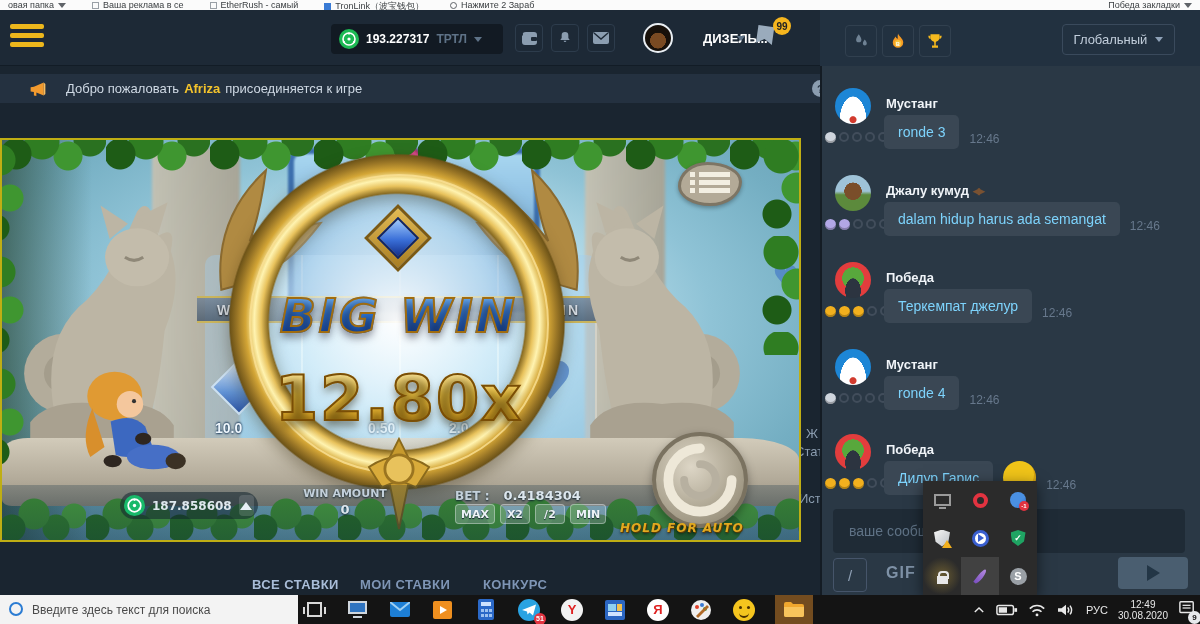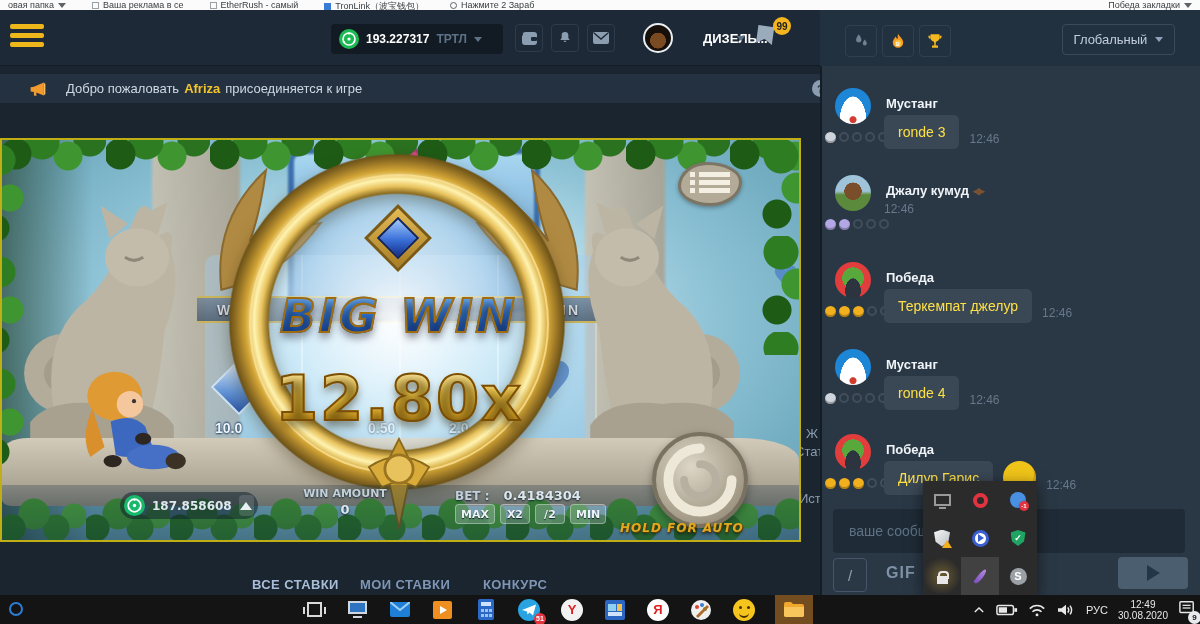--- a/index.html
+++ b/index.html
@@ -154,21 +154,21 @@
   #chat:before{content:'';position:absolute;left:0;top:0;width:2px;height:100%;background:#141c24}
   .msg{position:absolute;left:0;width:380px}
   .av{position:absolute;left:15px;top:0;width:36px;height:36px;border-radius:50%}
   .av.doraemon{background:radial-gradient(circle at 50% 88%,#d23b2e 0 3px,transparent 4px),
     radial-gradient(ellipse at 50% 92%,#fff 0 52%,transparent 53%),#1d86d6}
   .av.rider{background:radial-gradient(circle at 50% 45%,#7a4e2a 0 32%,transparent 33%),linear-gradient(180deg,#9fc3d8 45%,#5c8a3c 55%)}
   .av.croc{background:radial-gradient(ellipse at 50% 80%,#2c3440 0 30%,transparent 31%),radial-gradient(circle at 50% 45%,#58a83c 0 40%,transparent 41%),#e23d3d}
   .mname{position:absolute;left:66px;top:8px;color:#f0f4f8;font-weight:bold;font-size:13px;display:flex;align-items:center;gap:4px}
   .bfly{color:#7a5232;font-size:9px;letter-spacing:-2px}
   .mline{position:absolute;left:64px;top:27px;display:flex;align-items:flex-end;gap:10px}
-  .bubble{background:#3a4754;border-radius:5px;padding:9px 14px;color:#fde047;font-size:14px;max-width:250px;white-space:nowrap}
+  .bubble{background:#3a4754;border-radius:5px;padding:9px 14px;color:#7dd3fc;font-size:14px;max-width:250px;white-space:nowrap}
   .mtime{color:#67788c;font-size:12px;padding-bottom:3px}
   .medals{position:absolute;left:5px;top:44px;display:flex;gap:3px}
   .medal{width:10px;height:10px;border-radius:50%;border:2px solid #414d5b}
   .medal.filled{border:none;width:11px;height:11px;box-shadow:inset 0 -2px 0 rgba(0,0,0,.25)}
   .emoji-circle{width:33px;height:33px;border-radius:50%;background:#f0c419;flex:none;align-self:flex-start;
     box-shadow:inset -2px -3px 0 rgba(180,120,0,.4)}
   #chatinput{position:absolute;left:13px;top:499px;width:352px;height:44px;background:#1f2b36;border:none;border-radius:4px;
     color:#c9d3de;font-size:14px;padding:0 16px;font-family:"Liberation Sans",sans-serif}
   #chatinput::placeholder{color:#5f7285}
   .slashbtn{position:absolute;left:13px;top:548px;width:34px;height:34px;border:1px solid #46556a;border-radius:4px;
@@ -525,20 +525,21 @@
         <span class="bfly">◀▶</span>
       </div>
     <div class="medals">
         <span class="medal filled" style="background: rgb(179, 167, 230);"></span>
         <span class="medal filled" style="background: rgb(179, 167, 230);"></span>
         <span class="medal"></span>
         <span class="medal"></span>
         <span class="medal"></span>
       </div>
     <div class="mline">
+        <span class="bubble">dalam hidup harus ada semangat</span>
         <span class="mtime">12:46</span>
       </div>
   </div>
 
   <div class="msg" style="top:252px">
     <div class="av croc"></div>
     <div class="mname">
         <span>Победа</span>
       </div>
     <div class="medals">
@@ -628,20 +629,21 @@
   <div class="cell sel">
       <span class="i-feather"></span>
     </div>
   <div class="cell">
       <span class="i-skype">S</span>
     </div>
 </div>
 
 <div id="taskbar">
   <span class="cortana"></span>
+  <input id="tsearch" placeholder="Введите здесь текст для поиска" style="">
 
   <div id="tbicons">
     <div class="ti">
         <span class="i-task"></span>
       </div>
     <div class="ti">
         <span class="i-comp"></span>
       </div>
     <div class="ti">
         <svg width="20" height="15" viewBox="0 0 20 15">

